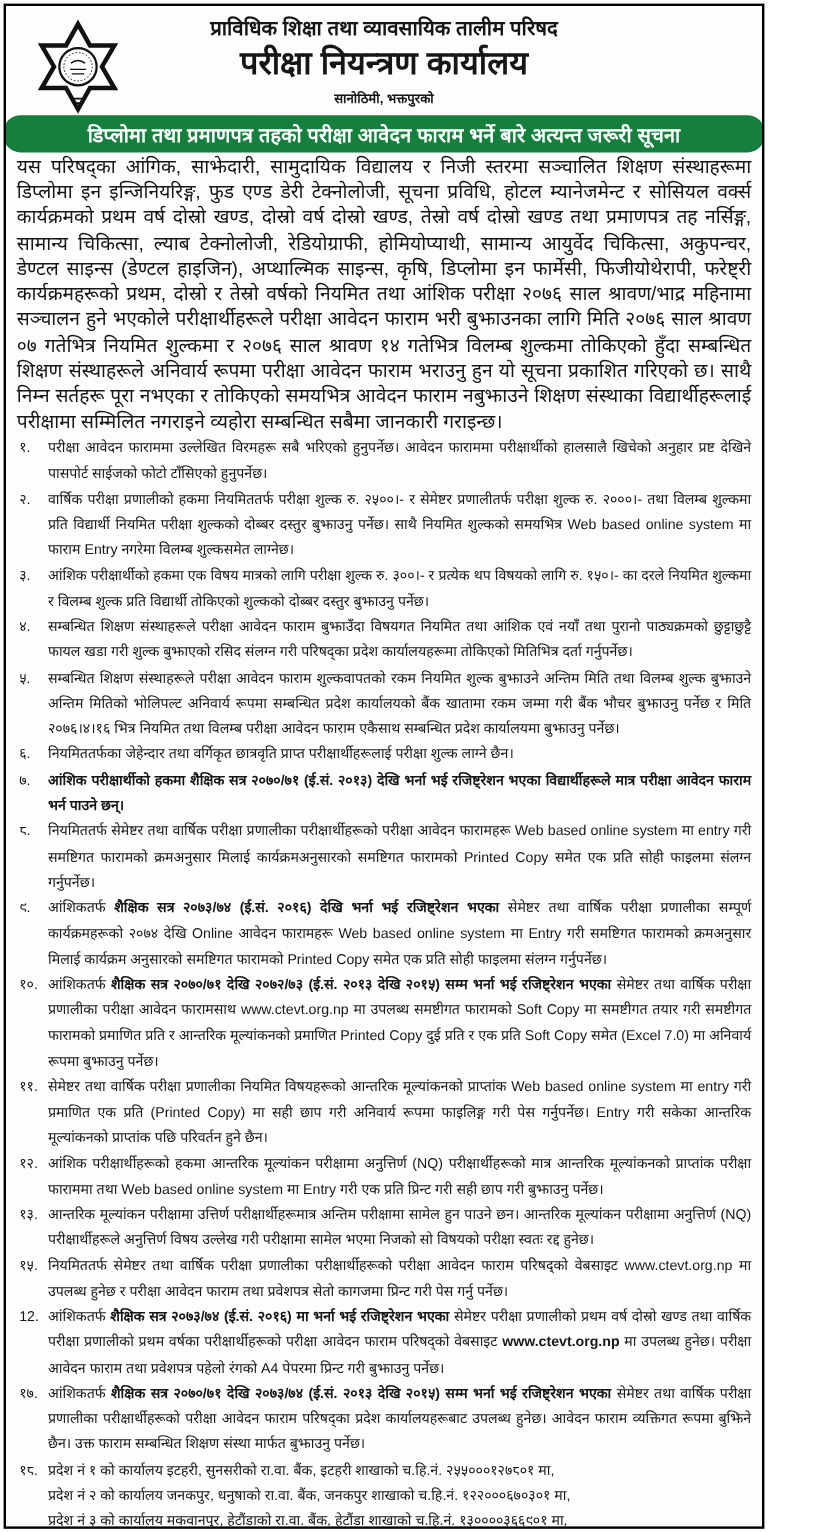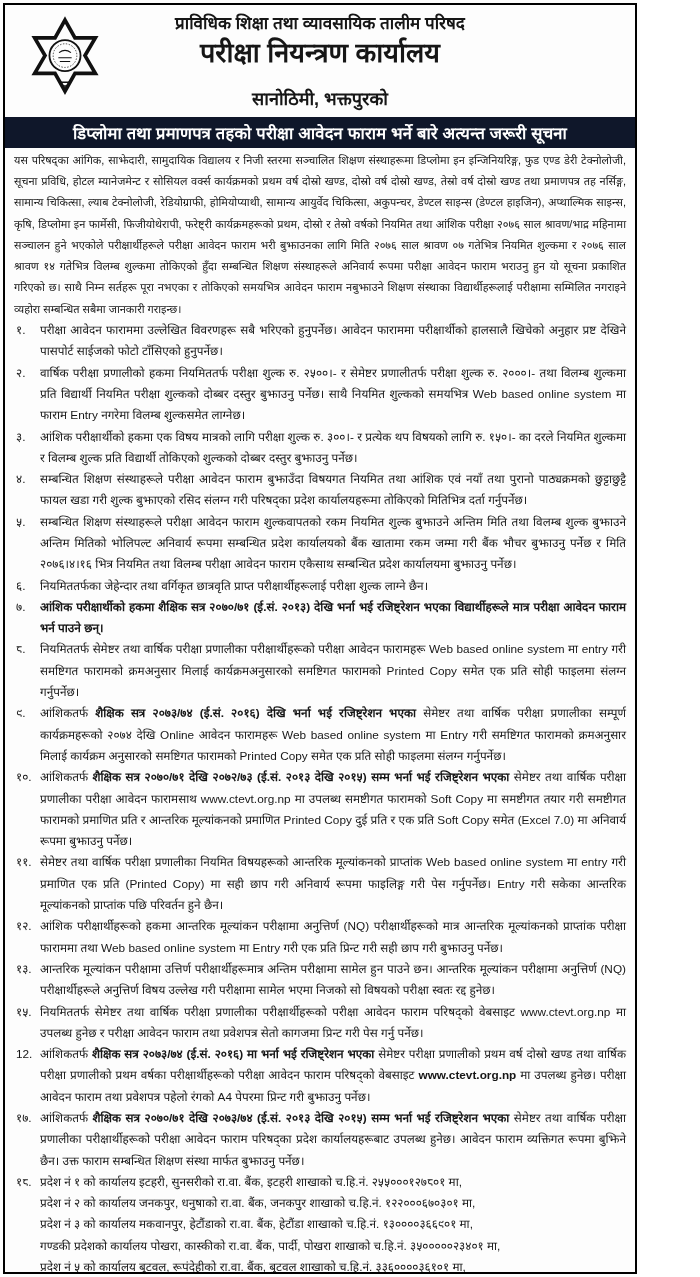--- a/index.html
+++ b/index.html
@@ -17,31 +17,31 @@
     padding:6px 9px 4px 9px;
     box-sizing:border-box;
     overflow:hidden;
   }
   header{position:relative;text-align:center;}
   .logo{
     position:absolute;left:14px;top:2px;width:74px;height:96px;
   }
   .h-org{font-size:17px;font-weight:bold;line-height:1.25;margin-top:2px;}
   .h-office{font-size:27px;font-weight:bold;line-height:1.2;margin-top:3px;}
-  .h-addr{font-size:18px;font-weight:bold;margin-top:16px;}
+  .h-addr{font-size:11px;font-weight:bold;margin-top:4px;}
   .title-bar{
     margin:7px -11px 0 -11px;
     padding:4px 6px;
     text-align:center;
     font-size:16.5px;font-weight:bold;
     letter-spacing:.2px;
   }
   .date-line{text-align:center;font-size:13px;font-weight:bold;margin:6px 0 4px 0;}
   .intro{
-    font-size:11px;line-height:21.3px;text-align:justify;margin:2px 0 0 0;
+    font-size:16px;line-height:21.3px;text-align:justify;margin:2px 0 0 0;
   }
   .cond-head{font-size:12.2px;font-weight:bold;line-height:21px;}
   .cond-list{margin:0;padding:0;}
   .cond-item{display:flex;font-size:11.8px;line-height:21.3px;}
   .cond-item .num{flex:0 0 26px;padding-left:2px;box-sizing:border-box;}
   .cond-item .body{flex:1;text-align:justify;}
   .b{font-weight:bold;}
 </style>
 </head>
 <body>
@@ -58,28 +58,28 @@
           <path d="M42 46 Q50 40 58 46" fill="none" stroke="#111" stroke-width="1.6"></path>
           <path d="M41 53 L59 53 M43 58 L57 58" stroke="#111" stroke-width="1.4"></path>
           <path d="M44 86 L56 86 M46 91 L54 91" stroke="#111" stroke-width="2"></path>
         </svg>
       </div>
       <div class="h-org">प्राविधिक शिक्षा तथा व्यावसायिक तालीम परिषद</div>
       <div class="h-office">परीक्षा नियन्त्रण कार्यालय</div>
       <div class="h-addr">सानोठिमी, भक्तपुरको</div>
     </header>
 
-    <div class="title-bar" style="background: #0f172a; color: rgb(255, 255, 255);">डिप्लोमा तथा प्रमाणपत्र तहको परीक्षा आवेदन फाराम भर्ने बारे अत्यन्त जरूरी सूचना</div>
+    <div class="title-bar" style="background: #15803d; color: rgb(255, 255, 255); border-radius: 14px;">डिप्लोमा तथा प्रमाणपत्र तहको परीक्षा आवेदन फाराम भर्ने बारे अत्यन्त जरूरी सूचना</div>
 
     <p class="intro">यस परिषद्का आंगिक, साझेदारी, सामुदायिक विद्यालय र निजी स्तरमा सञ्चालित शिक्षण संस्थाहरूमा डिप्लोमा इन इन्जिनियरिङ्ग, फुड एण्ड डेरी टेक्नोलोजी, सूचना प्रविधि, होटल म्यानेजमेन्ट र सोसियल वर्क्स कार्यक्रमको प्रथम वर्ष दोस्रो खण्ड, दोस्रो वर्ष दोस्रो खण्ड, तेस्रो वर्ष दोस्रो खण्ड तथा प्रमाणपत्र तह नर्सिङ्ग, सामान्य चिकित्सा, ल्याब टेक्नोलोजी, रेडियोग्राफी, होमियोप्याथी, सामान्य आयुर्वेद चिकित्सा, अकुपन्चर, डेण्टल साइन्स (डेण्टल हाइजिन), अप्थाल्मिक साइन्स, कृषि, डिप्लोमा इन फार्मेसी, फिजीयोथेरापी, फरेष्ट्री कार्यक्रमहरूको प्रथम, दोस्रो र तेस्रो वर्षको नियमित तथा आंशिक परीक्षा २०७६ साल श्रावण/भाद्र महिनामा सञ्चालन हुने भएकोले परीक्षार्थीहरूले परीक्षा आवेदन फाराम भरी बुझाउनका लागि मिति २०७६ साल श्रावण ०७ गतेभित्र नियमित शुल्कमा र २०७६ साल श्रावण १४ गतेभित्र विलम्ब शुल्कमा तोकिएको हुँदा सम्बन्धित शिक्षण संस्थाहरूले अनिवार्य रूपमा परीक्षा आवेदन फाराम भराउनु हुन यो सूचना प्रकाशित गरिएको छ। साथै निम्न सर्तहरू पूरा नभएका र तोकिएको समयभित्र आवेदन फाराम नबुझाउने शिक्षण संस्थाका विद्यार्थीहरूलाई परीक्षामा सम्मिलित नगराइने व्यहोरा सम्बन्धित सबैमा जानकारी गराइन्छ।</p>
 
     <div class="cond-list" id="cond-list">
         <div class="cond-item">
           <span class="num">१.</span>
-          <span class="body"><span>परीक्षा आवेदन फाराममा उल्लेखित विवरणहरू सबै भरिएको हुनुपर्नेछ। आवेदन फाराममा परीक्षार्थीको हालसालै खिचेको अनुहार प्रष्ट देखिने पासपोर्ट साईजको फोटो टाँसिएको हुनुपर्नेछ।</span></span>
+          <span class="body"><span>परीक्षा आवेदन फाराममा उल्लेखित विरमहरू सबै भरिएको हुनुपर्नेछ। आवेदन फाराममा परीक्षार्थीको हालसालै खिचेको अनुहार प्रष्ट देखिने पासपोर्ट साईजको फोटो टाँसिएको हुनुपर्नेछ।</span></span>
         </div>
         <div class="cond-item">
           <span class="num">२.</span>
           <span class="body"><span>वार्षिक परीक्षा प्रणालीको हकमा नियमिततर्फ परीक्षा शुल्क रु. २५००।- र सेमेष्टर प्रणालीतर्फ परीक्षा शुल्क रु. २०००।- तथा विलम्ब शुल्कमा प्रति विद्यार्थी नियमित परीक्षा शुल्कको दोब्बर दस्तुर बुझाउनु पर्नेछ। साथै नियमित शुल्कको समयभित्र Web based online system मा फाराम Entry नगरेमा विलम्ब शुल्कसमेत लाग्नेछ।</span></span>
         </div>
         <div class="cond-item">
           <span class="num">३.</span>
           <span class="body"><span>आंशिक परीक्षार्थीको हकमा एक विषय मात्रको लागि परीक्षा शुल्क रु. ३००।- र प्रत्येक थप विषयको लागि रु. १५०।- का दरले नियमित शुल्कमा र विलम्ब शुल्क प्रति विद्यार्थी तोकिएको शुल्कको दोब्बर दस्तुर बुझाउनु पर्नेछ।</span></span>
         </div>
         <div class="cond-item">

